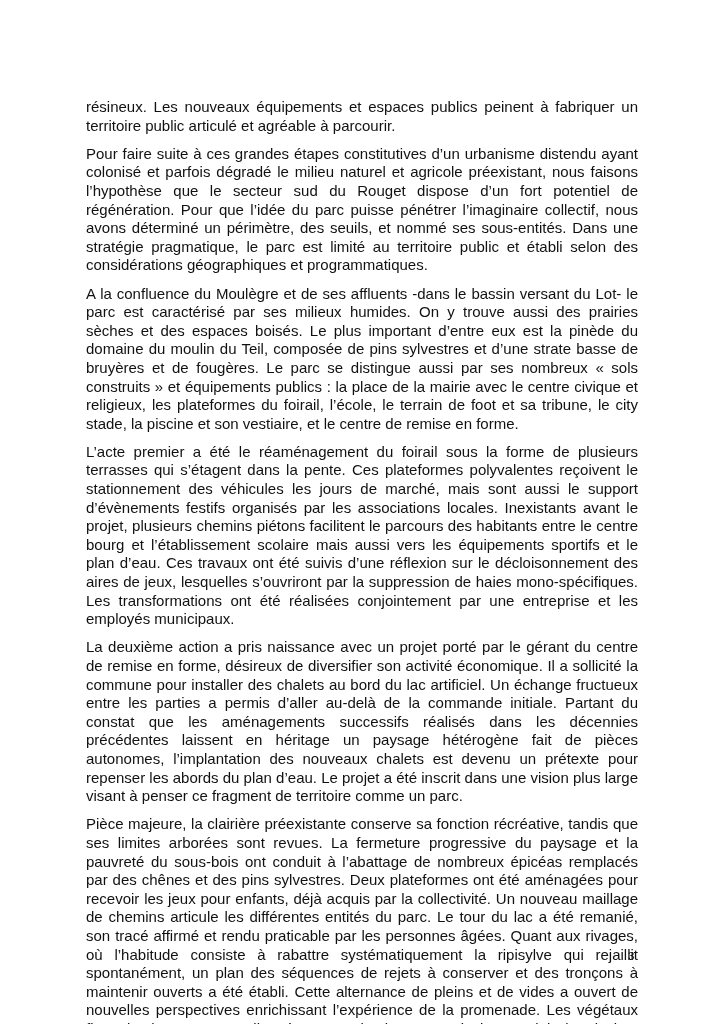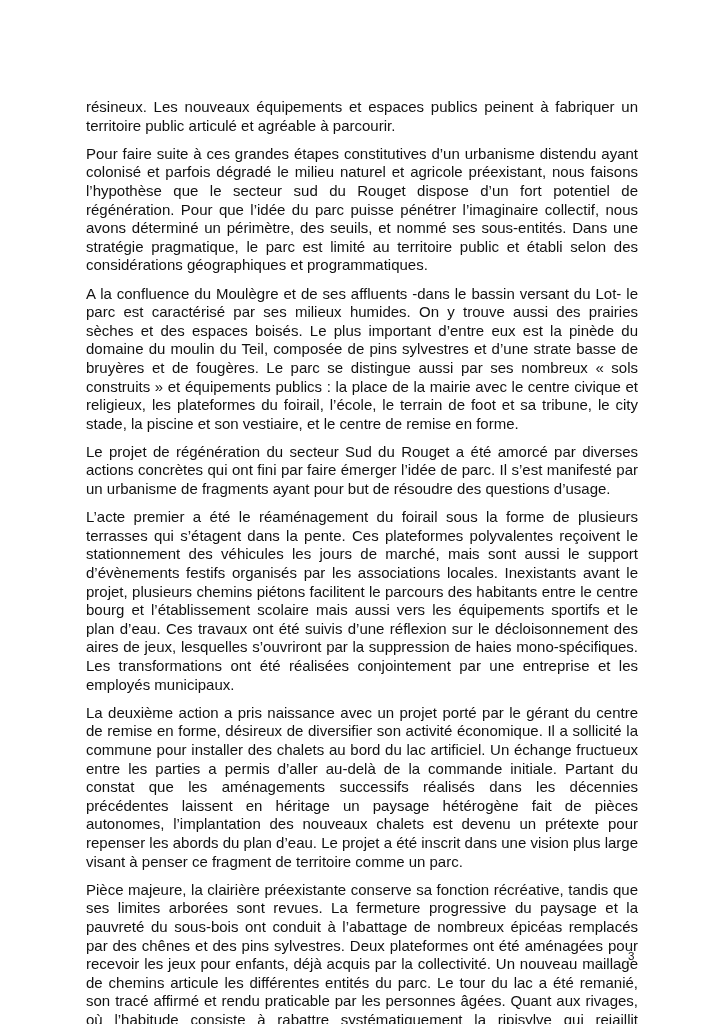--- a/index.html
+++ b/index.html
@@ -32,19 +32,18 @@
     color: #111111;
   }
 </style>
 </head>
 <body>
 
 <div class="page">
   <p class="para">résineux. Les nouveaux équipements et espaces publics peinent à fabriquer un territoire public articulé et agréable à parcourir.</p>
   <p class="para">Pour faire suite à ces grandes étapes constitutives d’un urbanisme distendu ayant colonisé et parfois dégradé le milieu naturel et agricole préexistant, nous faisons l’hypothèse que le secteur sud du Rouget dispose d’un fort potentiel de régénération. Pour que l’idée du parc puisse pénétrer l’imaginaire collectif, nous avons déterminé un périmètre, des seuils, et nommé ses sous-entités. Dans une stratégie pragmatique, le parc est limité au territoire public et établi selon des considérations géographiques et programmatiques.</p>
   <p class="para">A la confluence du Moulègre et de ses affluents -dans le bassin versant du Lot- le parc est caractérisé par ses milieux humides. On y trouve aussi des prairies sèches et des espaces boisés. Le plus important d’entre eux est la pinède du domaine du moulin du Teil, composée de pins sylvestres et d’une strate basse de bruyères et de fougères. Le parc se distingue aussi par ses nombreux « sols construits » et équipements publics : la place de la mairie avec le centre civique et religieux, les plateformes du foirail, l’école, le terrain de foot et sa tribune, le city stade, la piscine et son vestiaire, et le centre de remise en forme.</p>
-  <p class="para">Le projet de régénération du secteur Sud du Rouget a été amorcé par diverses actions concrètes qui ont fini par faire émerger l’idée de parc. Il s’est manifesté par un urbanisme de fragments ayant pour but de résoudre des questions d’usage.</p>
   <p class="para">L’acte premier a été le réaménagement du foirail sous la forme de plusieurs terrasses qui s’étagent dans la pente. Ces plateformes polyvalentes reçoivent le stationnement des véhicules les jours de marché, mais sont aussi le support d’évènements festifs organisés par les associations locales. Inexistants avant le projet, plusieurs chemins piétons facilitent le parcours des habitants entre le centre bourg et l’établissement scolaire mais aussi vers les équipements sportifs et le plan d’eau. Ces travaux ont été suivis d’une réflexion sur le décloisonnement des aires de jeux, lesquelles s’ouvriront par la suppression de haies mono-spécifiques. Les transformations ont été réalisées conjointement par une entreprise et les employés municipaux.</p>
   <p class="para">La deuxième action a pris naissance avec un projet porté par le gérant du centre de remise en forme, désireux de diversifier son activité économique. Il a sollicité la commune pour installer des chalets au bord du lac artificiel. Un échange fructueux entre les parties a permis d’aller au-delà de la commande initiale. Partant du constat que les aménagements successifs réalisés dans les décennies précédentes laissent en héritage un paysage hétérogène fait de pièces autonomes, l’implantation des nouveaux chalets est devenu un prétexte pour repenser les abords du plan d’eau. Le projet a été inscrit dans une vision plus large visant à penser ce fragment de territoire comme un parc.</p>
   <p class="para">Pièce majeure, la clairière préexistante conserve sa fonction récréative, tandis que ses limites arborées sont revues. La fermeture progressive du paysage et la pauvreté du sous-bois ont conduit à l’abattage de nombreux épicéas remplacés par des chênes et des pins sylvestres. Deux plateformes ont été aménagées pour recevoir les jeux pour enfants, déjà acquis par la collectivité. Un nouveau maillage de chemins articule les différentes entités du parc. Le tour du lac a été remanié, son tracé affirmé et rendu praticable par les personnes âgées. Quant aux rivages, où l’habitude consiste à rabattre systématiquement la ripisylve qui rejaillit spontanément, un plan des séquences de rejets à conserver et des tronçons à maintenir ouverts a été établi. Cette alternance de pleins et de vides a ouvert de nouvelles perspectives enrichissant l’expérience de la promenade. Les végétaux fixent les berges et contribue à capturer les intrants agricoles. La ripisylve devient aussi un lieu d’abri, de reproduction et de nourriture pour la faune terrestre et aquatique.</p>
 </div>
 
 <div class="page-number">3</div>
 
 </body></html>

